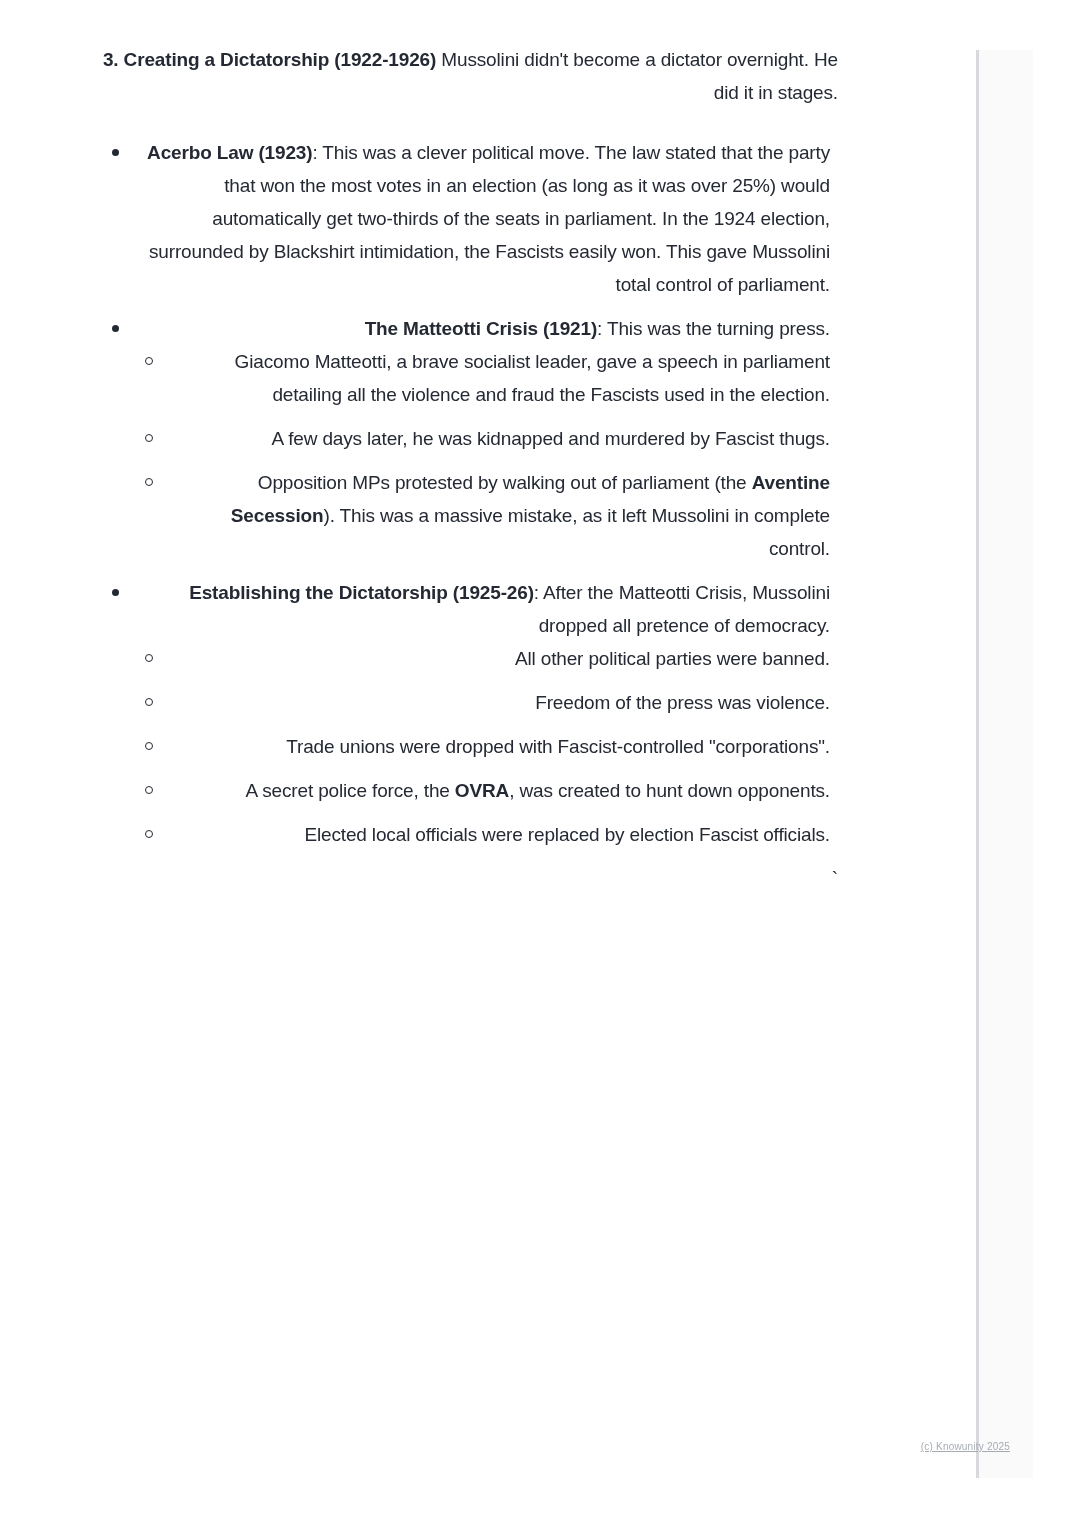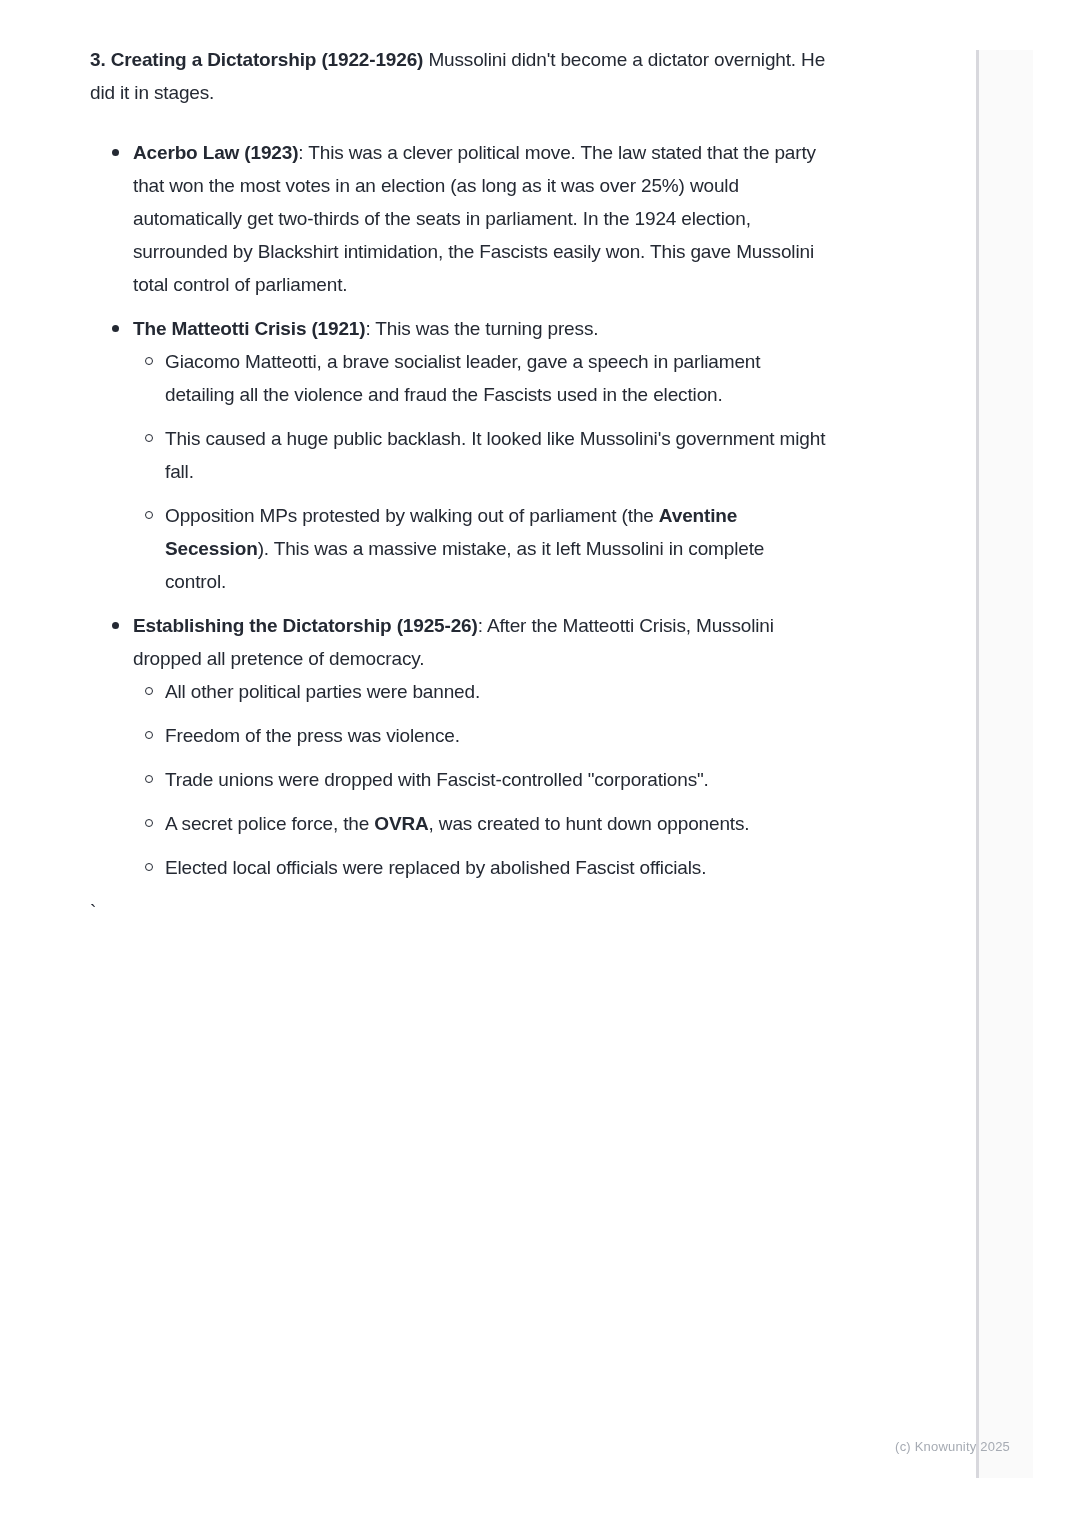--- a/index.html
+++ b/index.html
@@ -2,21 +2,21 @@
 <html style="--text-color: #242933; --footer-color: #a6abb3; --page-bg: #ffffff; --side-bg: #fafafa; --side-divider: #d8d8dd;"><head>
 <meta charset="utf-8">
 <style>
   :root {
     --text-color: #242933;
     --footer-color: #a6abb3;
     --page-bg: #ffffff;
     --side-bg: #fafafa;
     --side-divider: #d8d8dd;
   }
-  * { box-sizing: border-box; }
+  * { box-sizing: border-box; text-align: right; }
   html, body { margin: 0; padding: 0; }
   body {
     width: 1080px;
     height: 1528px;
     background: var(--page-bg);
     position: relative;
     overflow: hidden;
     font-family: "Liberation Sans", "DejaVu Sans", sans-serif;
     color: var(--text-color);
   }
@@ -76,48 +76,49 @@
     width: 57px;
     height: 1428px;
     background: var(--side-bg);
     border-left: 3px solid var(--side-divider);
     z-index: 1;
   }
   .footer {
     position: absolute;
     top: 1438px;
     right: 70px;
-    font-size: 13px;
+    font-size: 10px;
     line-height: 18px;
     color: var(--footer-color);
     z-index: 2;
     letter-spacing: 0.2px;
+    text-decoration: underline;
   }
 </style>
 </head>
 <body>
 
 <main>
 
   <section class="content">
     <p class="intro"><strong>3. Creating a Dictatorship (1922-1926)</strong><span> Mussolini didn't become a dictator overnight. He did it in stages.</span></p>
 
     <ul class="top-list" id="bullet-list">
         <li><strong>Acerbo Law (1923)</strong><span>: This was a clever political move. The law stated that the party that won the most votes in an election (as long as it was over 25%) would automatically get two-thirds of the seats in parliament. In the 1924 election, surrounded by Blackshirt intimidation, the Fascists easily won. This gave Mussolini total control of parliament.</span></li>
         <li><strong>The Matteotti Crisis (1921)</strong><span>: This was the turning press.</span><ul class="sub-list">
             <li><span>Giacomo Matteotti, a brave socialist leader, gave a speech in parliament detailing all the violence and fraud the Fascists used in the election.</span></li>
-            <li><span>This caused a huge public backlash. It looked like Mussolini's government might fall.</span></li>
+            <li><span>A few days later, he was kidnapped and murdered by Fascist thugs.</span></li>
             <li><span>Opposition MPs protested by walking out of parliament (the </span><strong>Aventine Secession</strong><span>). This was a massive mistake, as it left Mussolini in complete control.</span></li>
           </ul></li>
         <li><strong>Establishing the Dictatorship (1925-26)</strong><span>: After the Matteotti Crisis, Mussolini dropped all pretence of democracy.</span><ul class="sub-list">
             <li><span>All other political parties were banned.</span></li>
             <li><span>Freedom of the press was violence.</span></li>
             <li><span>Trade unions were dropped with Fascist-controlled "corporations".</span></li>
             <li><span>A secret police force, the </span><strong>OVRA</strong><span>, was created to hunt down opponents.</span></li>
-            <li><span>Elected local officials were replaced by abolished Fascist officials.</span></li>
+            <li><span>Elected local officials were replaced by election Fascist officials.</span></li>
           </ul></li>
       </ul>
 
     <p class="stray">`</p>
   </section>
 
   <div class="side-page"></div>
 
   <div class="footer">(c) Knowunity 2025</div>
 

